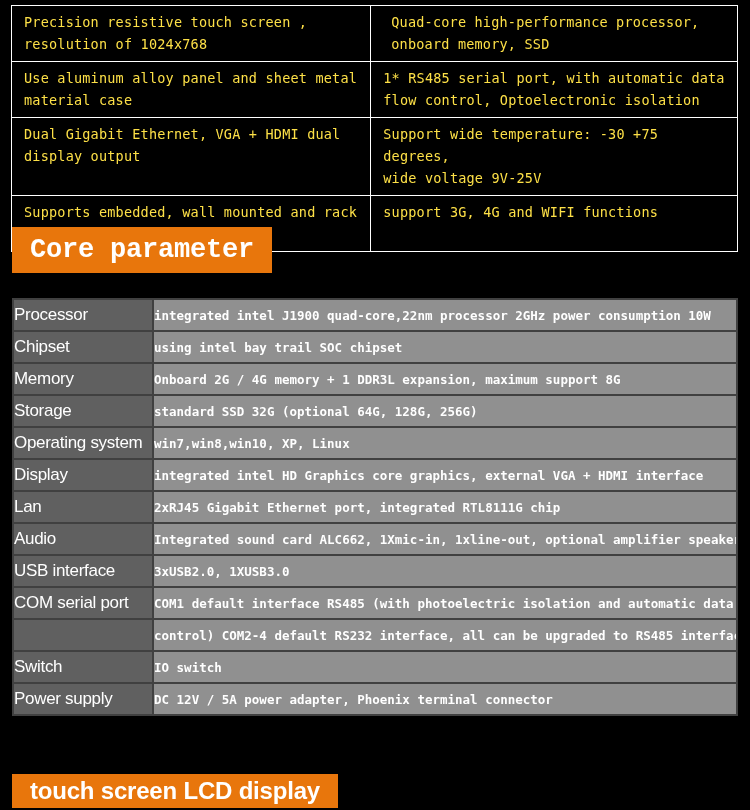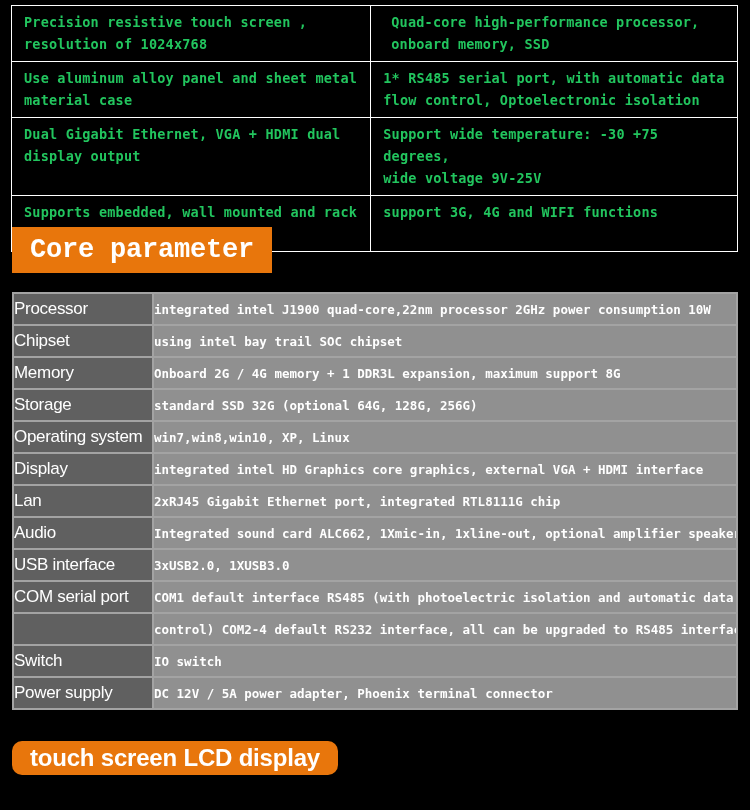--- a/index.html
+++ b/index.html
@@ -19,31 +19,30 @@
   .feature-table {
     position: absolute;
     left: 11px;
     top: 5px;
     width: 727px;
     border-collapse: collapse;
     table-layout: fixed;
   }
   .feature-table td {
     border: 1px solid #ffffff;
-    color: #22c55e;
+    color: #fde047;
     background: #000000;
     font-family: "DejaVu Sans Mono", "Liberation Mono", monospace;
     font-size: 13.5px;
     line-height: 22px;
     padding: 5px 10px 6px 12px;
     vertical-align: top;
     letter-spacing: 0.2px;
     width: 50%;
     height: 35px;
-    font-weight: bold;
   }
 
   
   .banner {
     position: absolute;
     left: 12px;
     background: #e8760c;
     color: #ffffff;
     font-weight: bold;
     display: flex;
@@ -52,36 +51,35 @@
     box-sizing: border-box;
     letter-spacing: -0.2px;
   }
   #banner-core {
     top: 227px;
     height: 46px;
     font-size: 27px;
     font-family: Liberation Mono, monospace;
   }
   #banner-lcd {
-    top: 741px;
+    top: 774px;
     height: 34px;
     font-size: 24px;
-    border-radius: 10px;
   }
 
   
   .spec-table {
     position: absolute;
     left: 12px;
-    top: 292px;
+    top: 298px;
     width: 726px;
     border-collapse: separate;
     border-spacing: 2px 2px;
     table-layout: fixed;
-    background: #a3a3a3;
+    background: #404040;
   }
   .spec-table td {
     vertical-align: middle;
     padding: 0;
   }
   .spec-label {
     width: 138px;
     background: #606060;
     color: #ffffff;
     font-family: "Liberation Sans", sans-serif;

